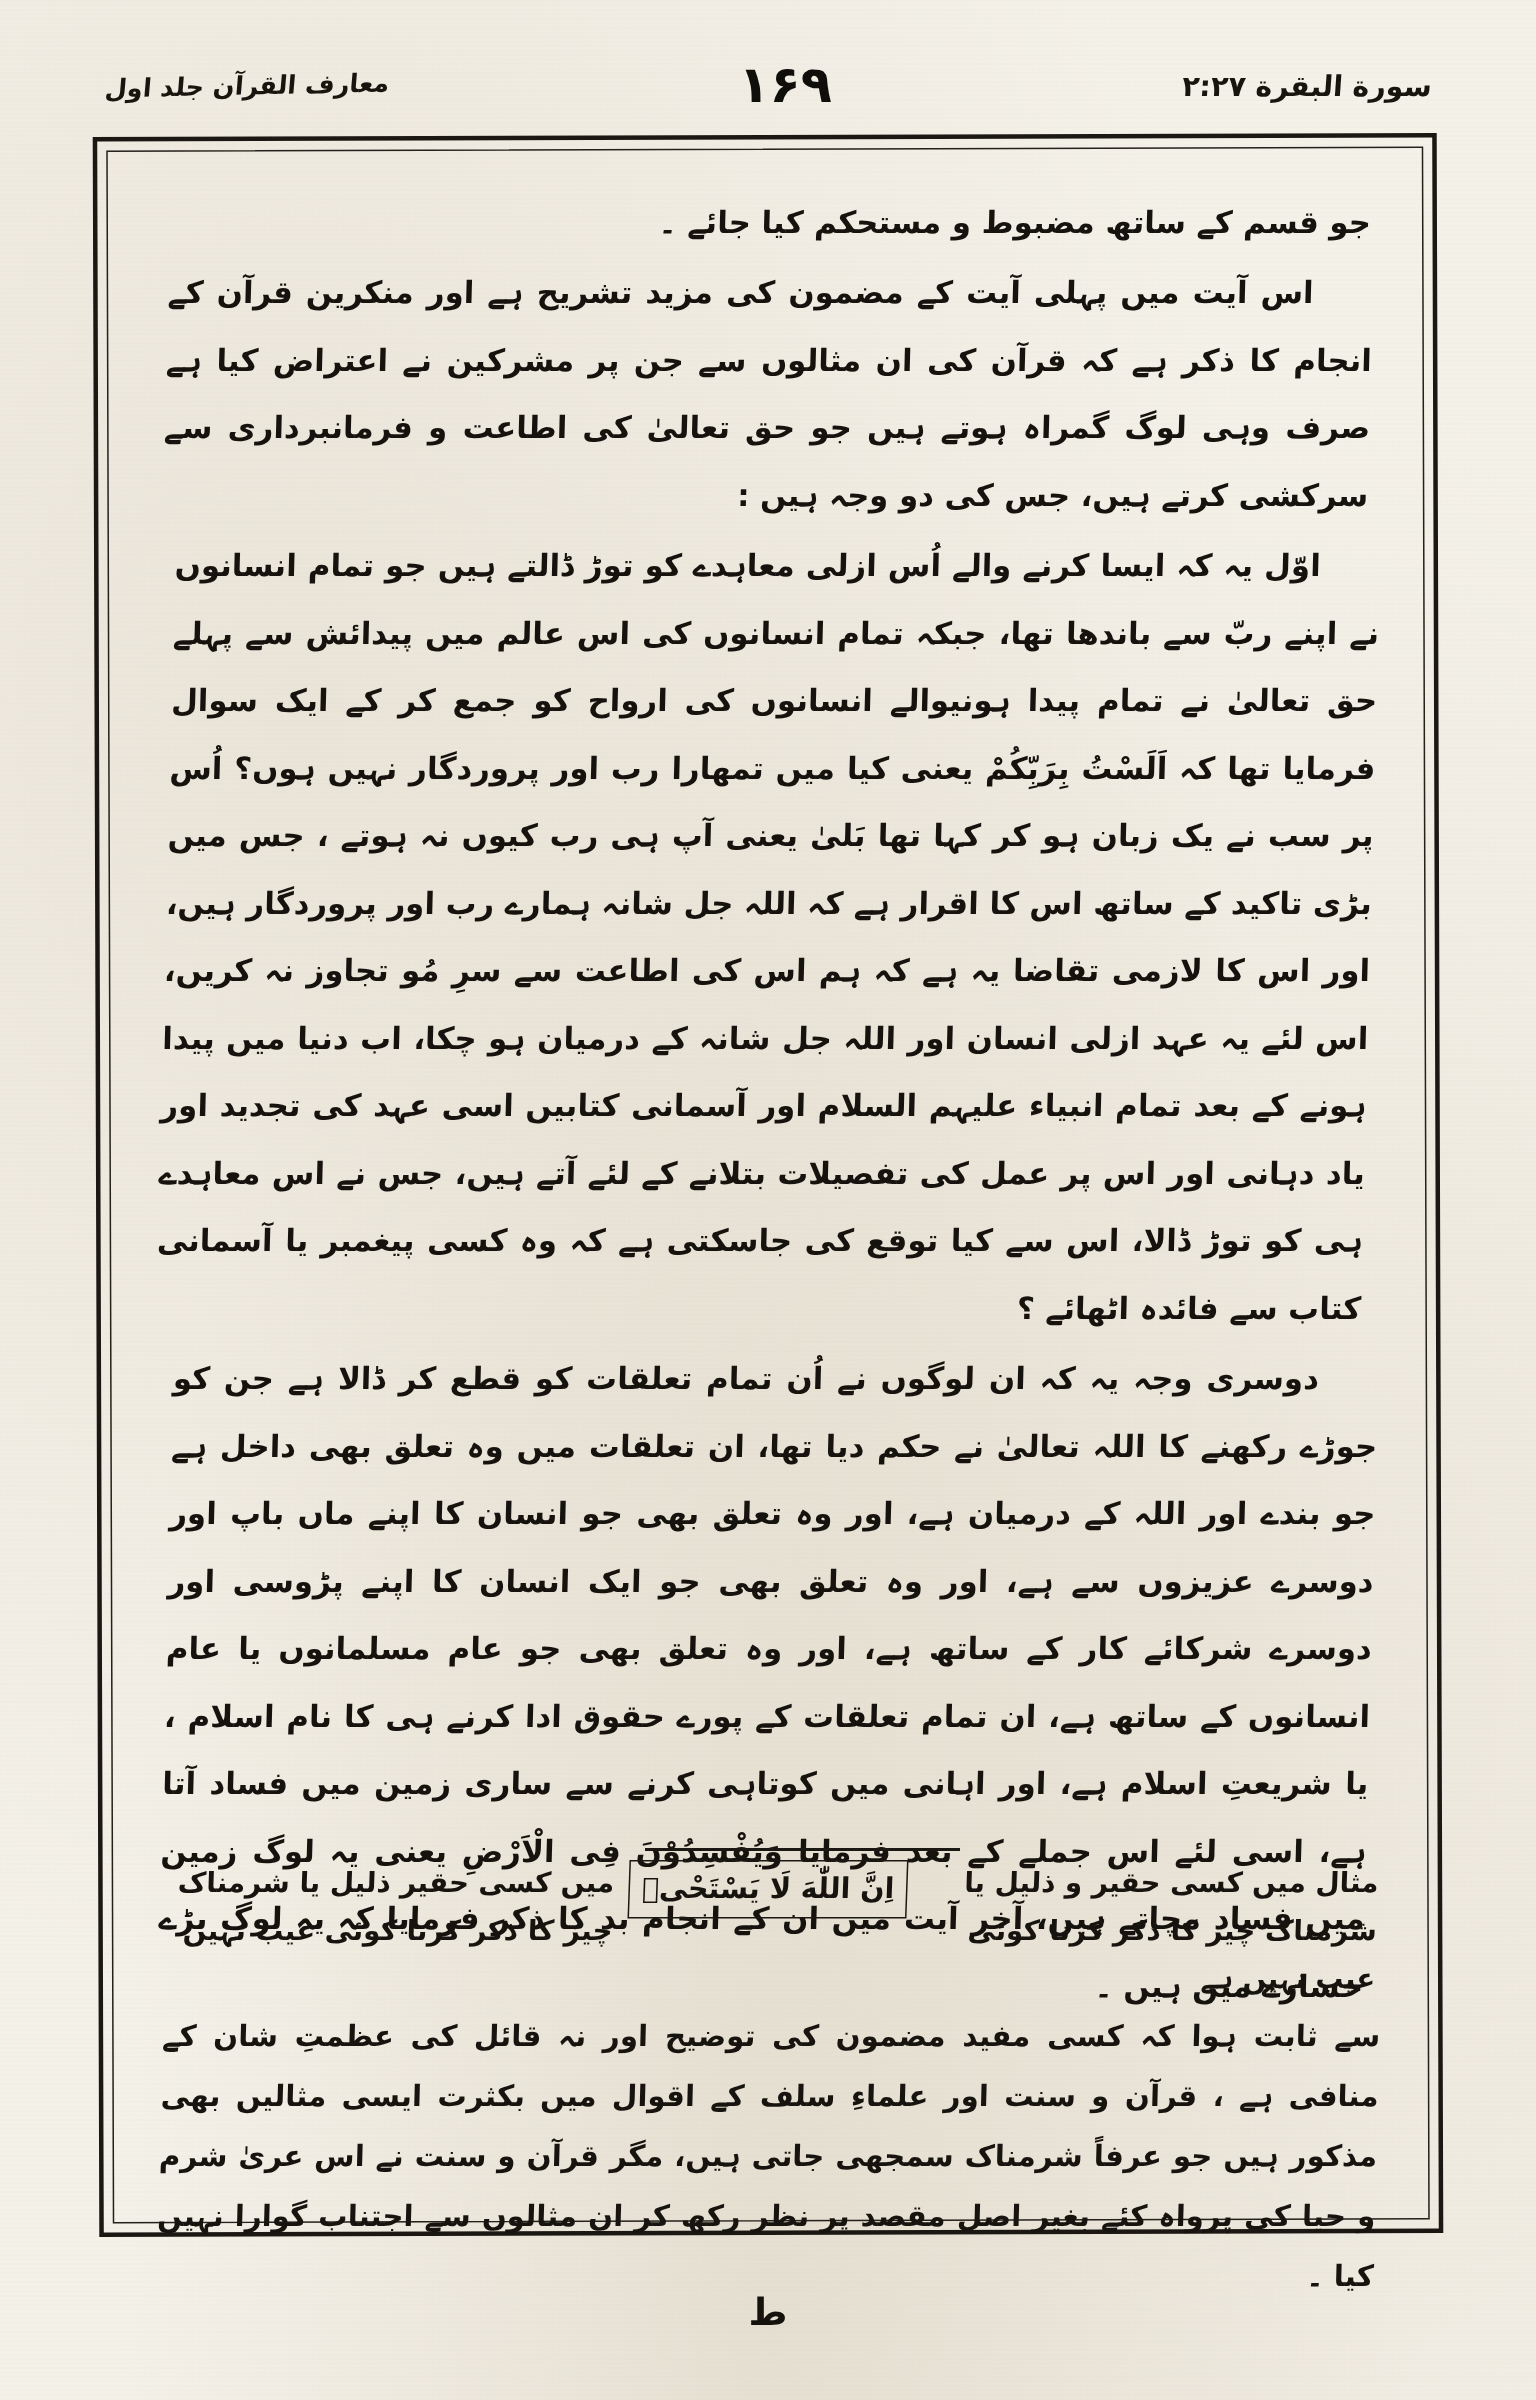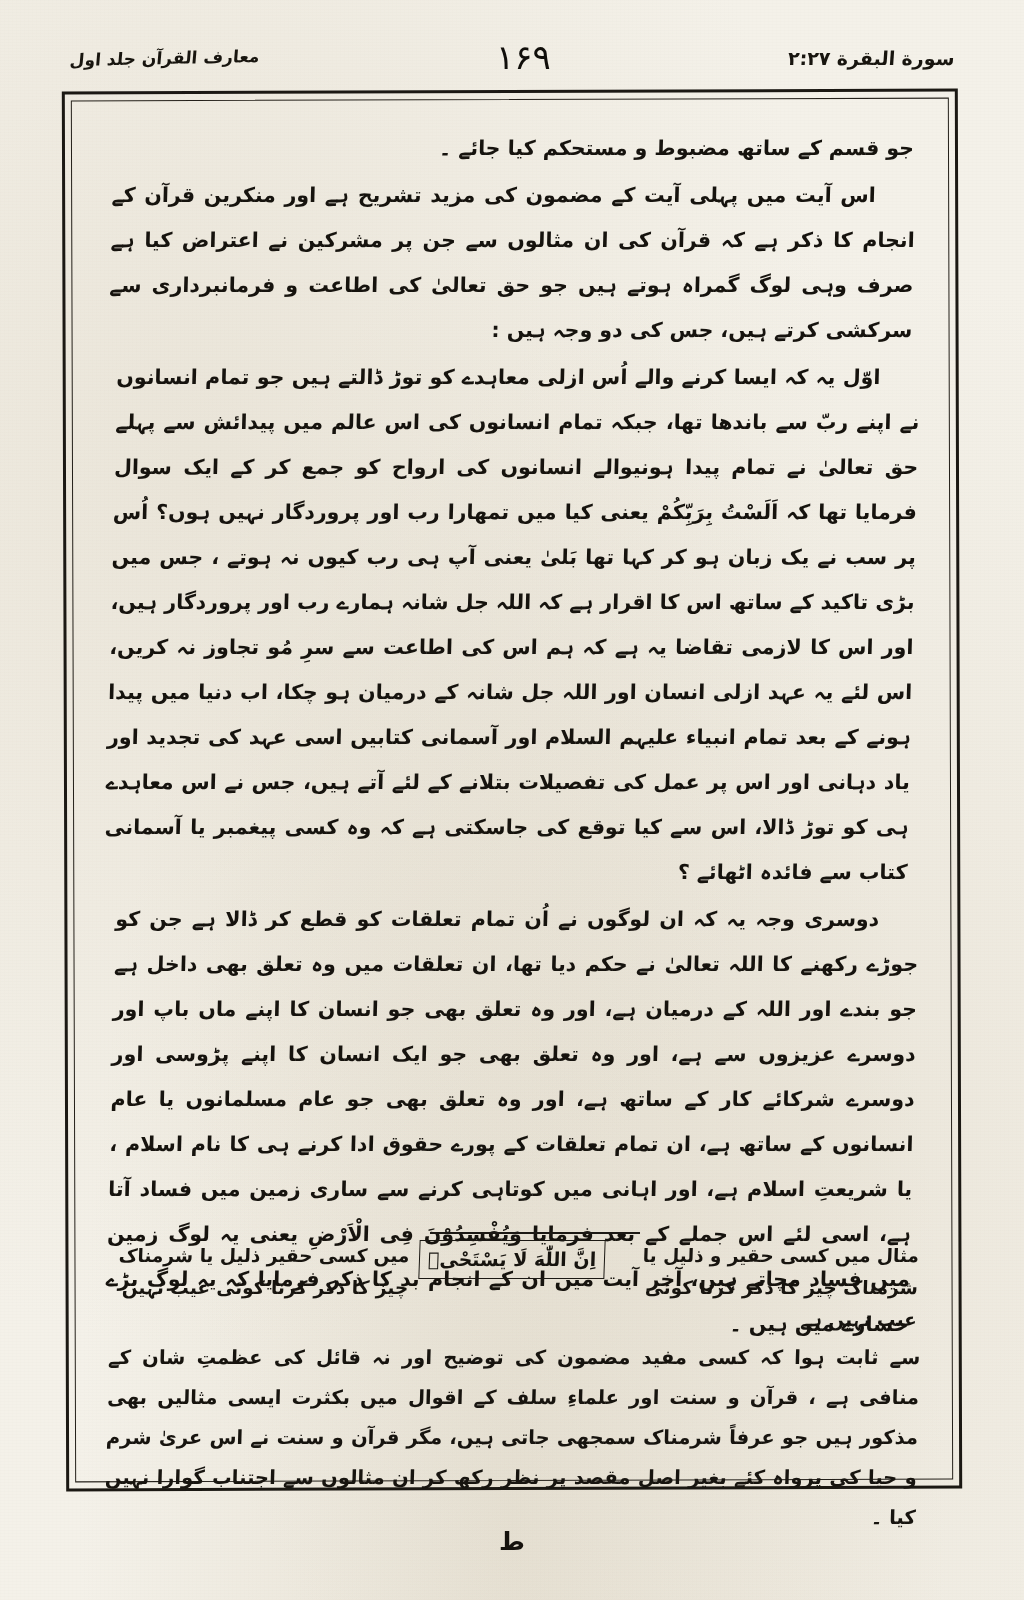--- a/index.html
+++ b/index.html
@@ -48,21 +48,21 @@
     line-height: 1.25;
     font-weight: 700;
     letter-spacing: 0.2px;
     color: #18150f;
     white-space: nowrap;
     transform: skewX(-4deg);
   }
   .hdr-left { font-size: 17px; transform: skewX(-6deg) rotate(-1.2deg); }
   .page-number {
     font-size: 34px;
-    font-weight: 400;
+    font-weight: 700;
     letter-spacing: 1px;
     color: #100e0a;
     transform: translateY(-2px);
   }
 
   
   .frame-outer {
     position: absolute;
     top: 90px;
     left: 64px;

